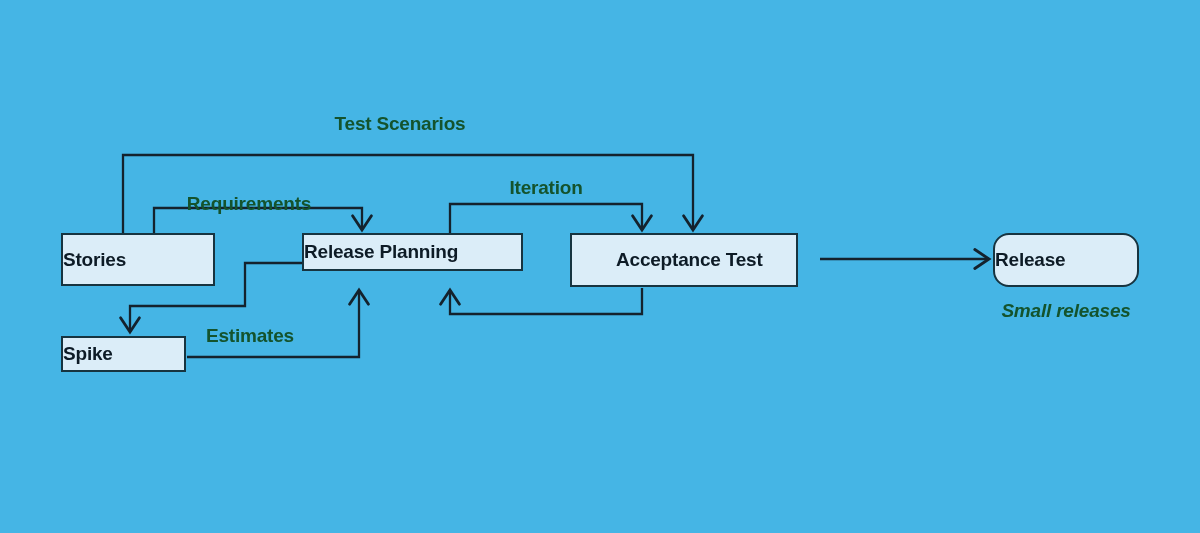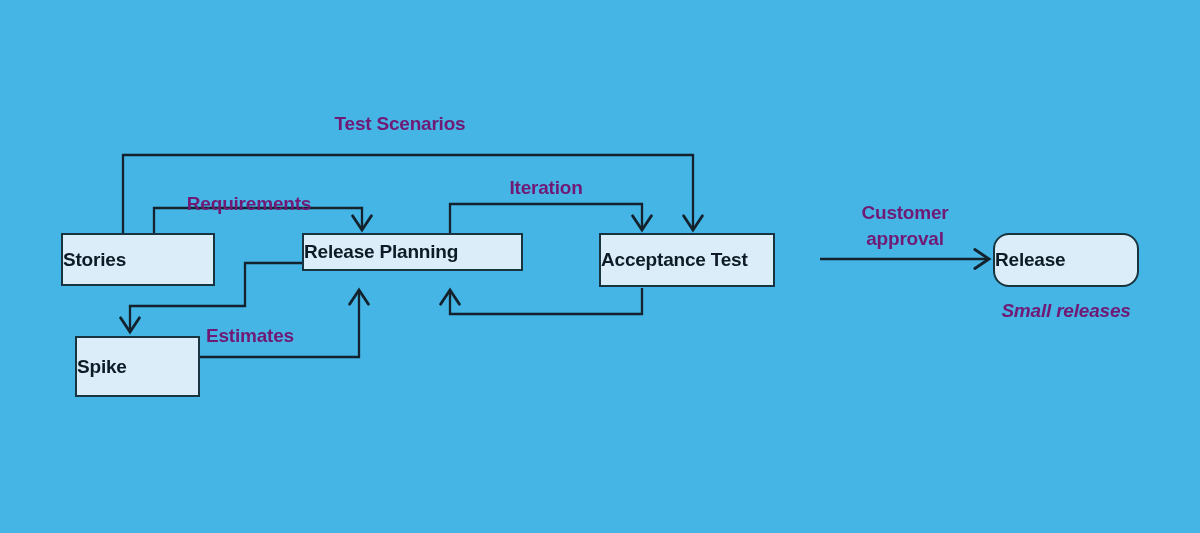--- a/index.html
+++ b/index.html
@@ -33,21 +33,21 @@
     font-weight: 700;
     color: #0d1b26;
     letter-spacing: -0.2px;
     white-space: nowrap;
   }
   .edge-label {
     position: absolute;
     transform: translate(-50%, -50%);
     font-size: 19px;
     font-weight: 700;
-    color: #701a75;
+    color: #14532d;
     letter-spacing: -0.2px;
     white-space: nowrap;
     text-align: center;
     line-height: 26px;
   }
 </style>
 </head>
 <body>
 
 <div class="stage">
@@ -70,40 +70,36 @@
   </svg>
 
   <div class="node" style="left:61px; top:233px; width:154px; height:53px;">
     <span>Stories</span>
   </div>
 
   <div class="node" style="left:302px; top:233px; width:221px; height:38px;">
     <span>Release Planning</span>
   </div>
 
-  <div class="node" style="left:599px; top:233px; width:176px; height:54px;">
+  <div class="node" style="left:570px; top:233px; width:228px; height:54px;padding-left:44px;">
     <span>Acceptance Test</span>
   </div>
 
   <div class="node" style="left:993px; top:233px; width:146px; height:54px;border-radius:16px;">
     <span>Release</span>
   </div>
 
-  <div class="node" style="left:61px; top:336px; width:125px; height:61px;margin-left:14px;">
+  <div class="node" style="left:61px; top:336px; width:125px; height:36px;">
     <span>Spike</span>
   </div>
 
   <div class="edge-label" style="left:400px; top:124px;">Test Scenarios</div>
 
   <div class="edge-label" style="left:249px; top:204px;">Requirements</div>
 
   <div class="edge-label" style="left:546px; top:188px;">Iteration</div>
 
-  <div class="edge-label" style="left:905px; top:226px;">
-    <div>Customer</div>
-    <div>approval</div>
-  </div>
 
   <div class="edge-label" style="left:250px; top:336px;">Estimates</div>
 
   <div class="edge-label" style="left:1066px; top:311px;font-style:italic;">Small releases</div>
 
 </div>
 
 </body></html>

